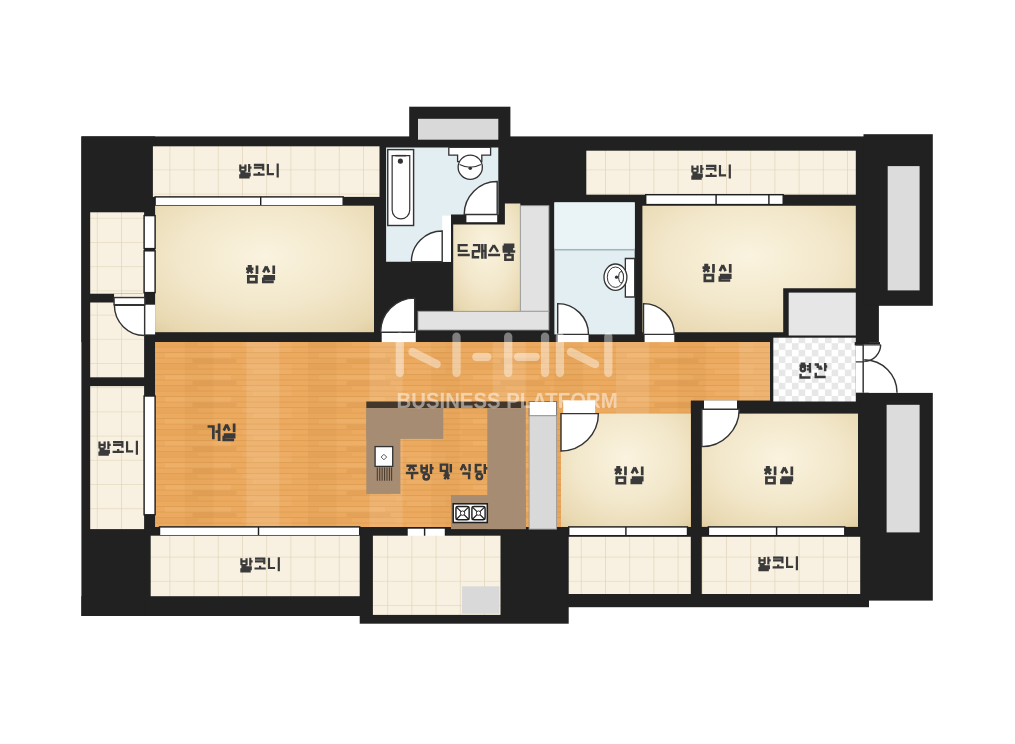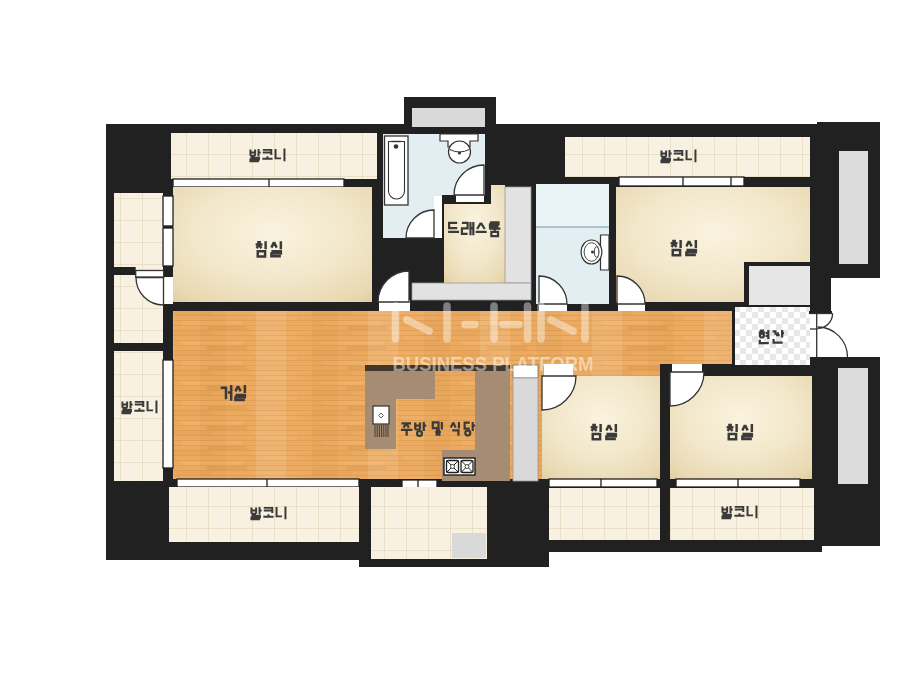--- a/index.html
+++ b/index.html
@@ -1,16 +1,16 @@
 <!DOCTYPE html>
 <html><head>
 <meta charset="utf-8">
 <style>
 html,body{margin:0;padding:0;background:#fff;}
-#plan{width:796px;height:676px;position:relative;font-family:"Liberation Sans",sans-serif;margin-left:32px;}
+#plan{width:796px;height:676px;position:relative;font-family:"Liberation Sans",sans-serif;}
 </style>
 </head>
 <body>
 <div id="plan">
 <svg width="923" height="676" viewBox="0 0 923 676" xmlns="http://www.w3.org/2000/svg">
 <defs>
 <radialGradient id="roomg" cx="50%" cy="40%" r="80%">
   <stop offset="0%" stop-color="#faf3df"></stop>
   <stop offset="50%" stop-color="#f2e7ca"></stop>
   <stop offset="85%" stop-color="#e9d9b2"></stop>

